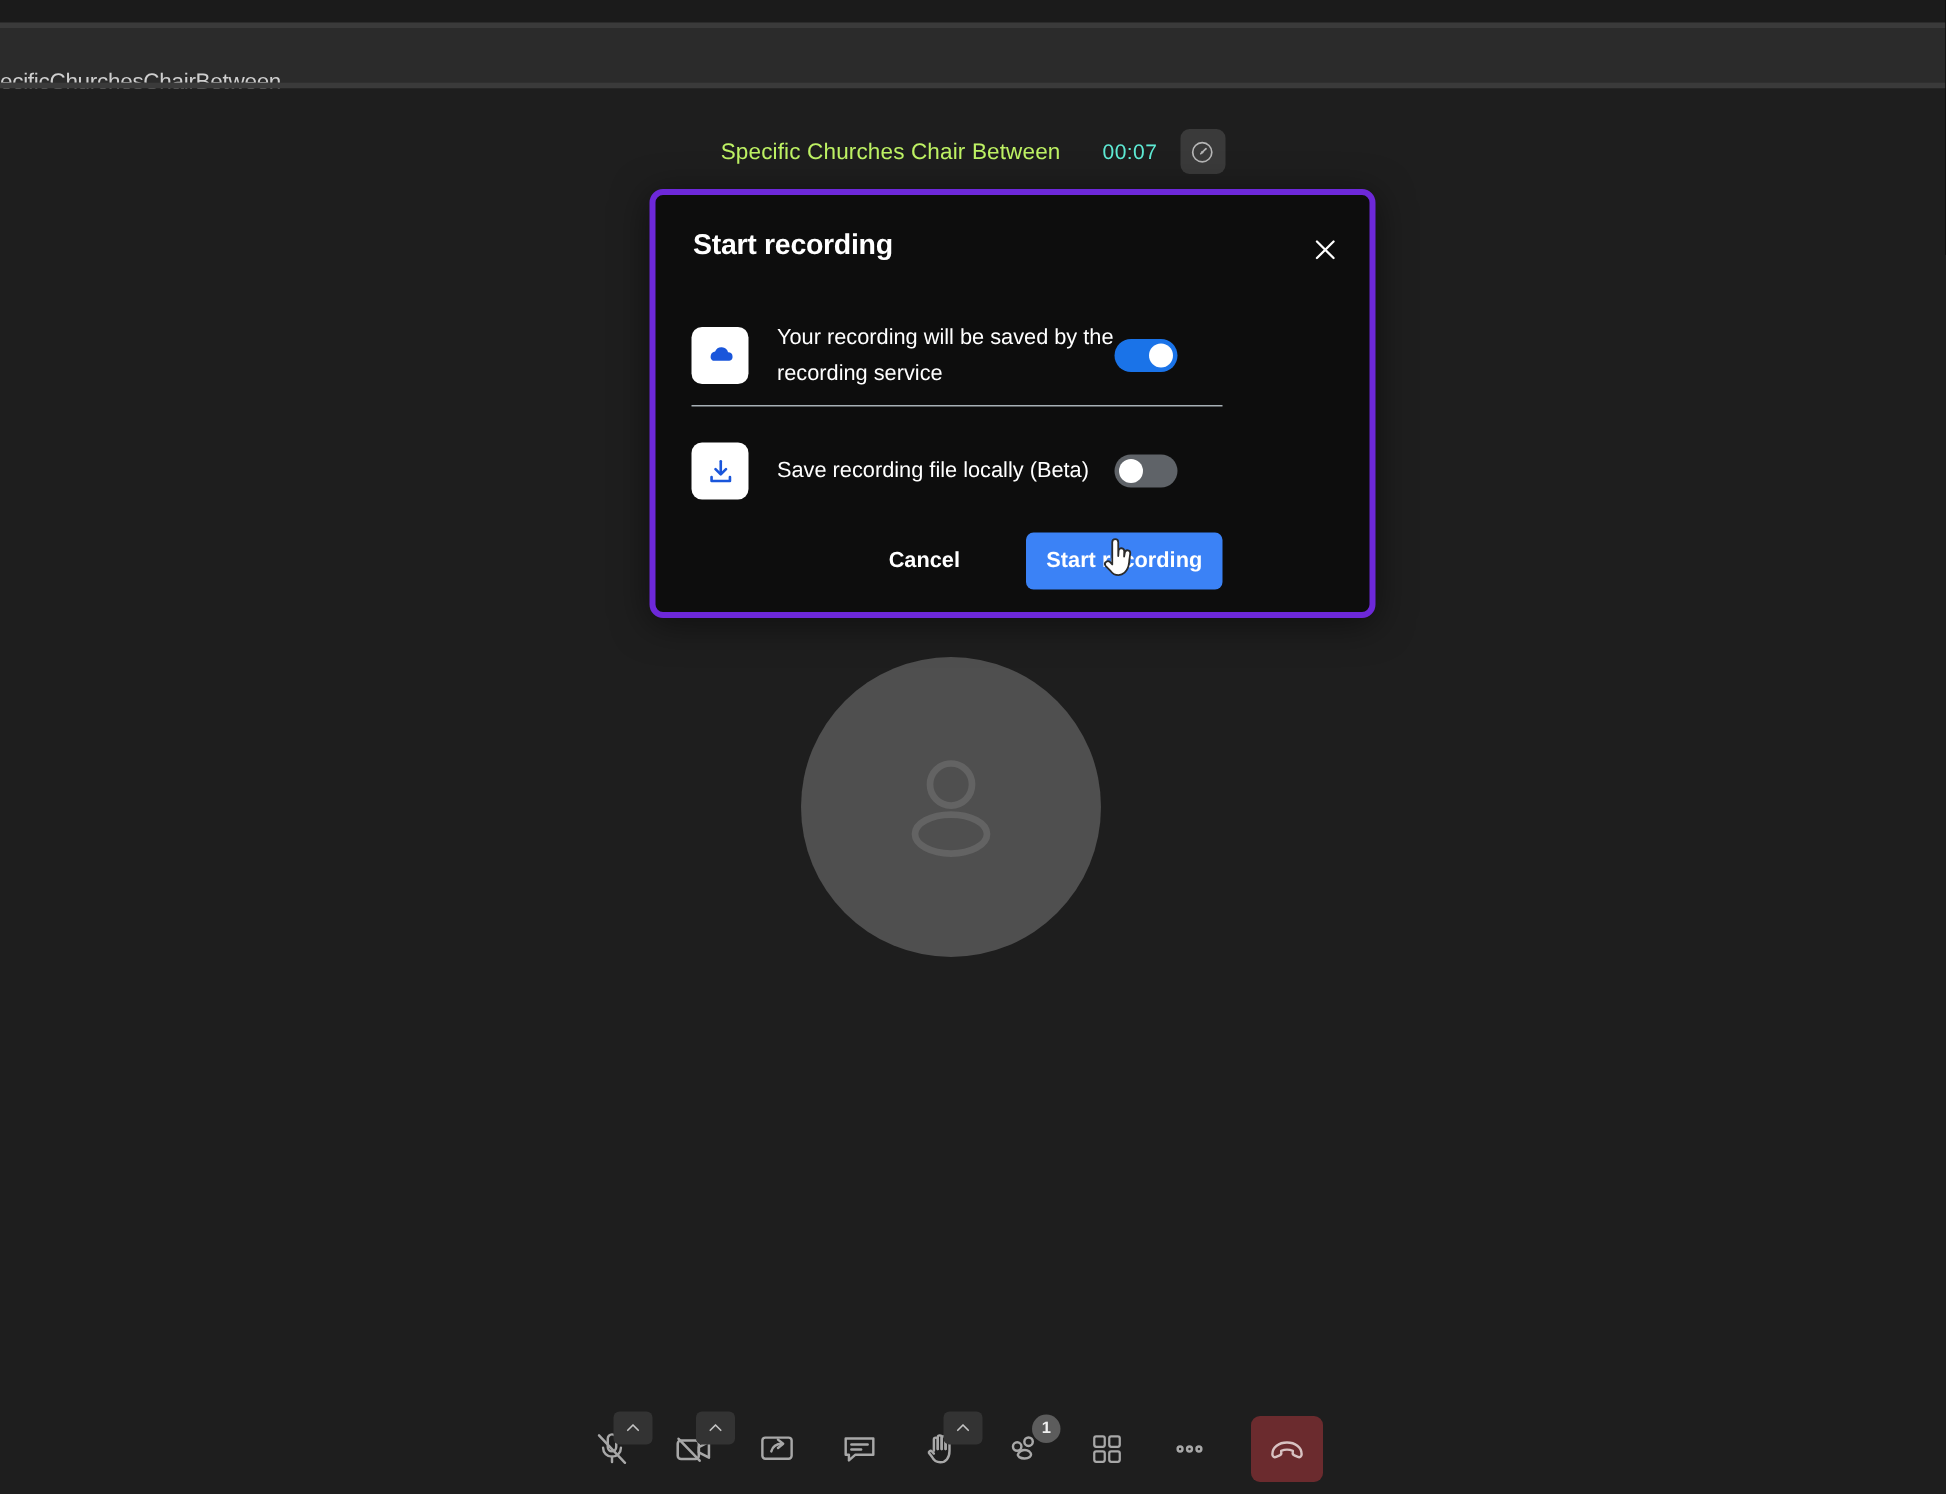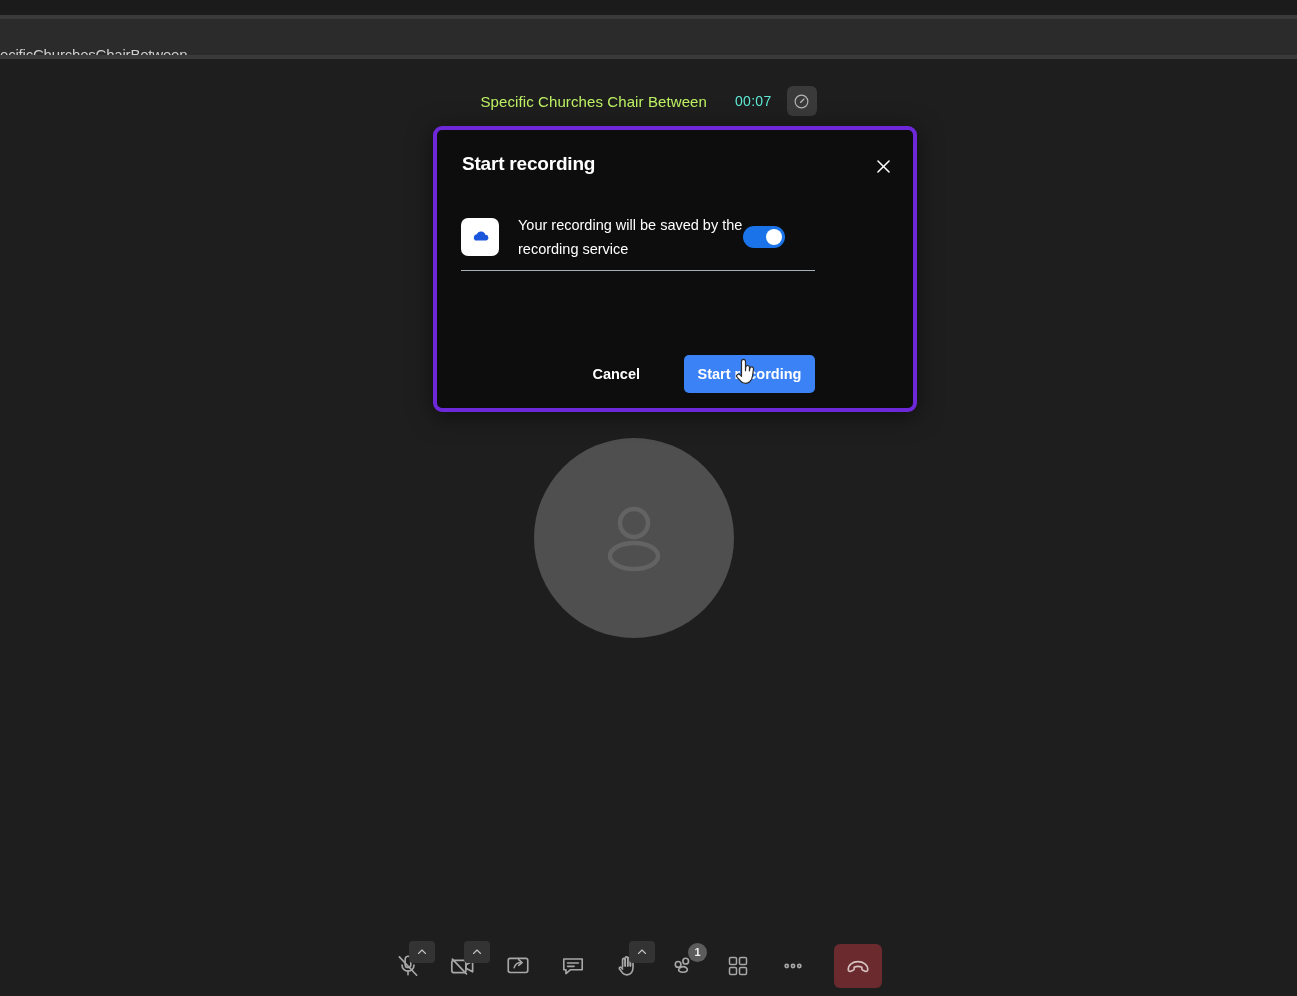--- a/index.html
+++ b/index.html
@@ -238,20 +238,33 @@
           </svg>
         </span>
         <span class="opt-label">Your recording will be saved by the recording service</span>
         <span class="toggle on">
           <span class="knob"></span>
         </span>
       </div>
 
       <div class="dlg-divider"></div>
 
+      <div class="opt-row r2">
+        <span class="opt-icon">
+          <svg class="ic" width="21" height="21" viewBox="0 0 24 24" fill="none" stroke="#1a56db" stroke-width="2" stroke-linecap="round" stroke-linejoin="round">
+            <path d="M12 4 L12 13"></path>
+            <path d="M8 10 L12 14 L16 10"></path>
+            <path d="M5 16 L5 19 L19 19 L19 16"></path>
+          </svg>
+        </span>
+        <span class="opt-label">Save recording file locally (Beta)</span>
+        <span class="toggle off">
+          <span class="knob"></span>
+        </span>
+      </div>
 
       <div class="dlg-actions">
         <button class="btn-cancel">Cancel</button>
         <button class="btn-primary">Start recording</button>
       </div>
 
     </div>
 
     <div class="cursor">
       <svg class="ic" width="24" height="32" viewBox="0 0 24 32">

